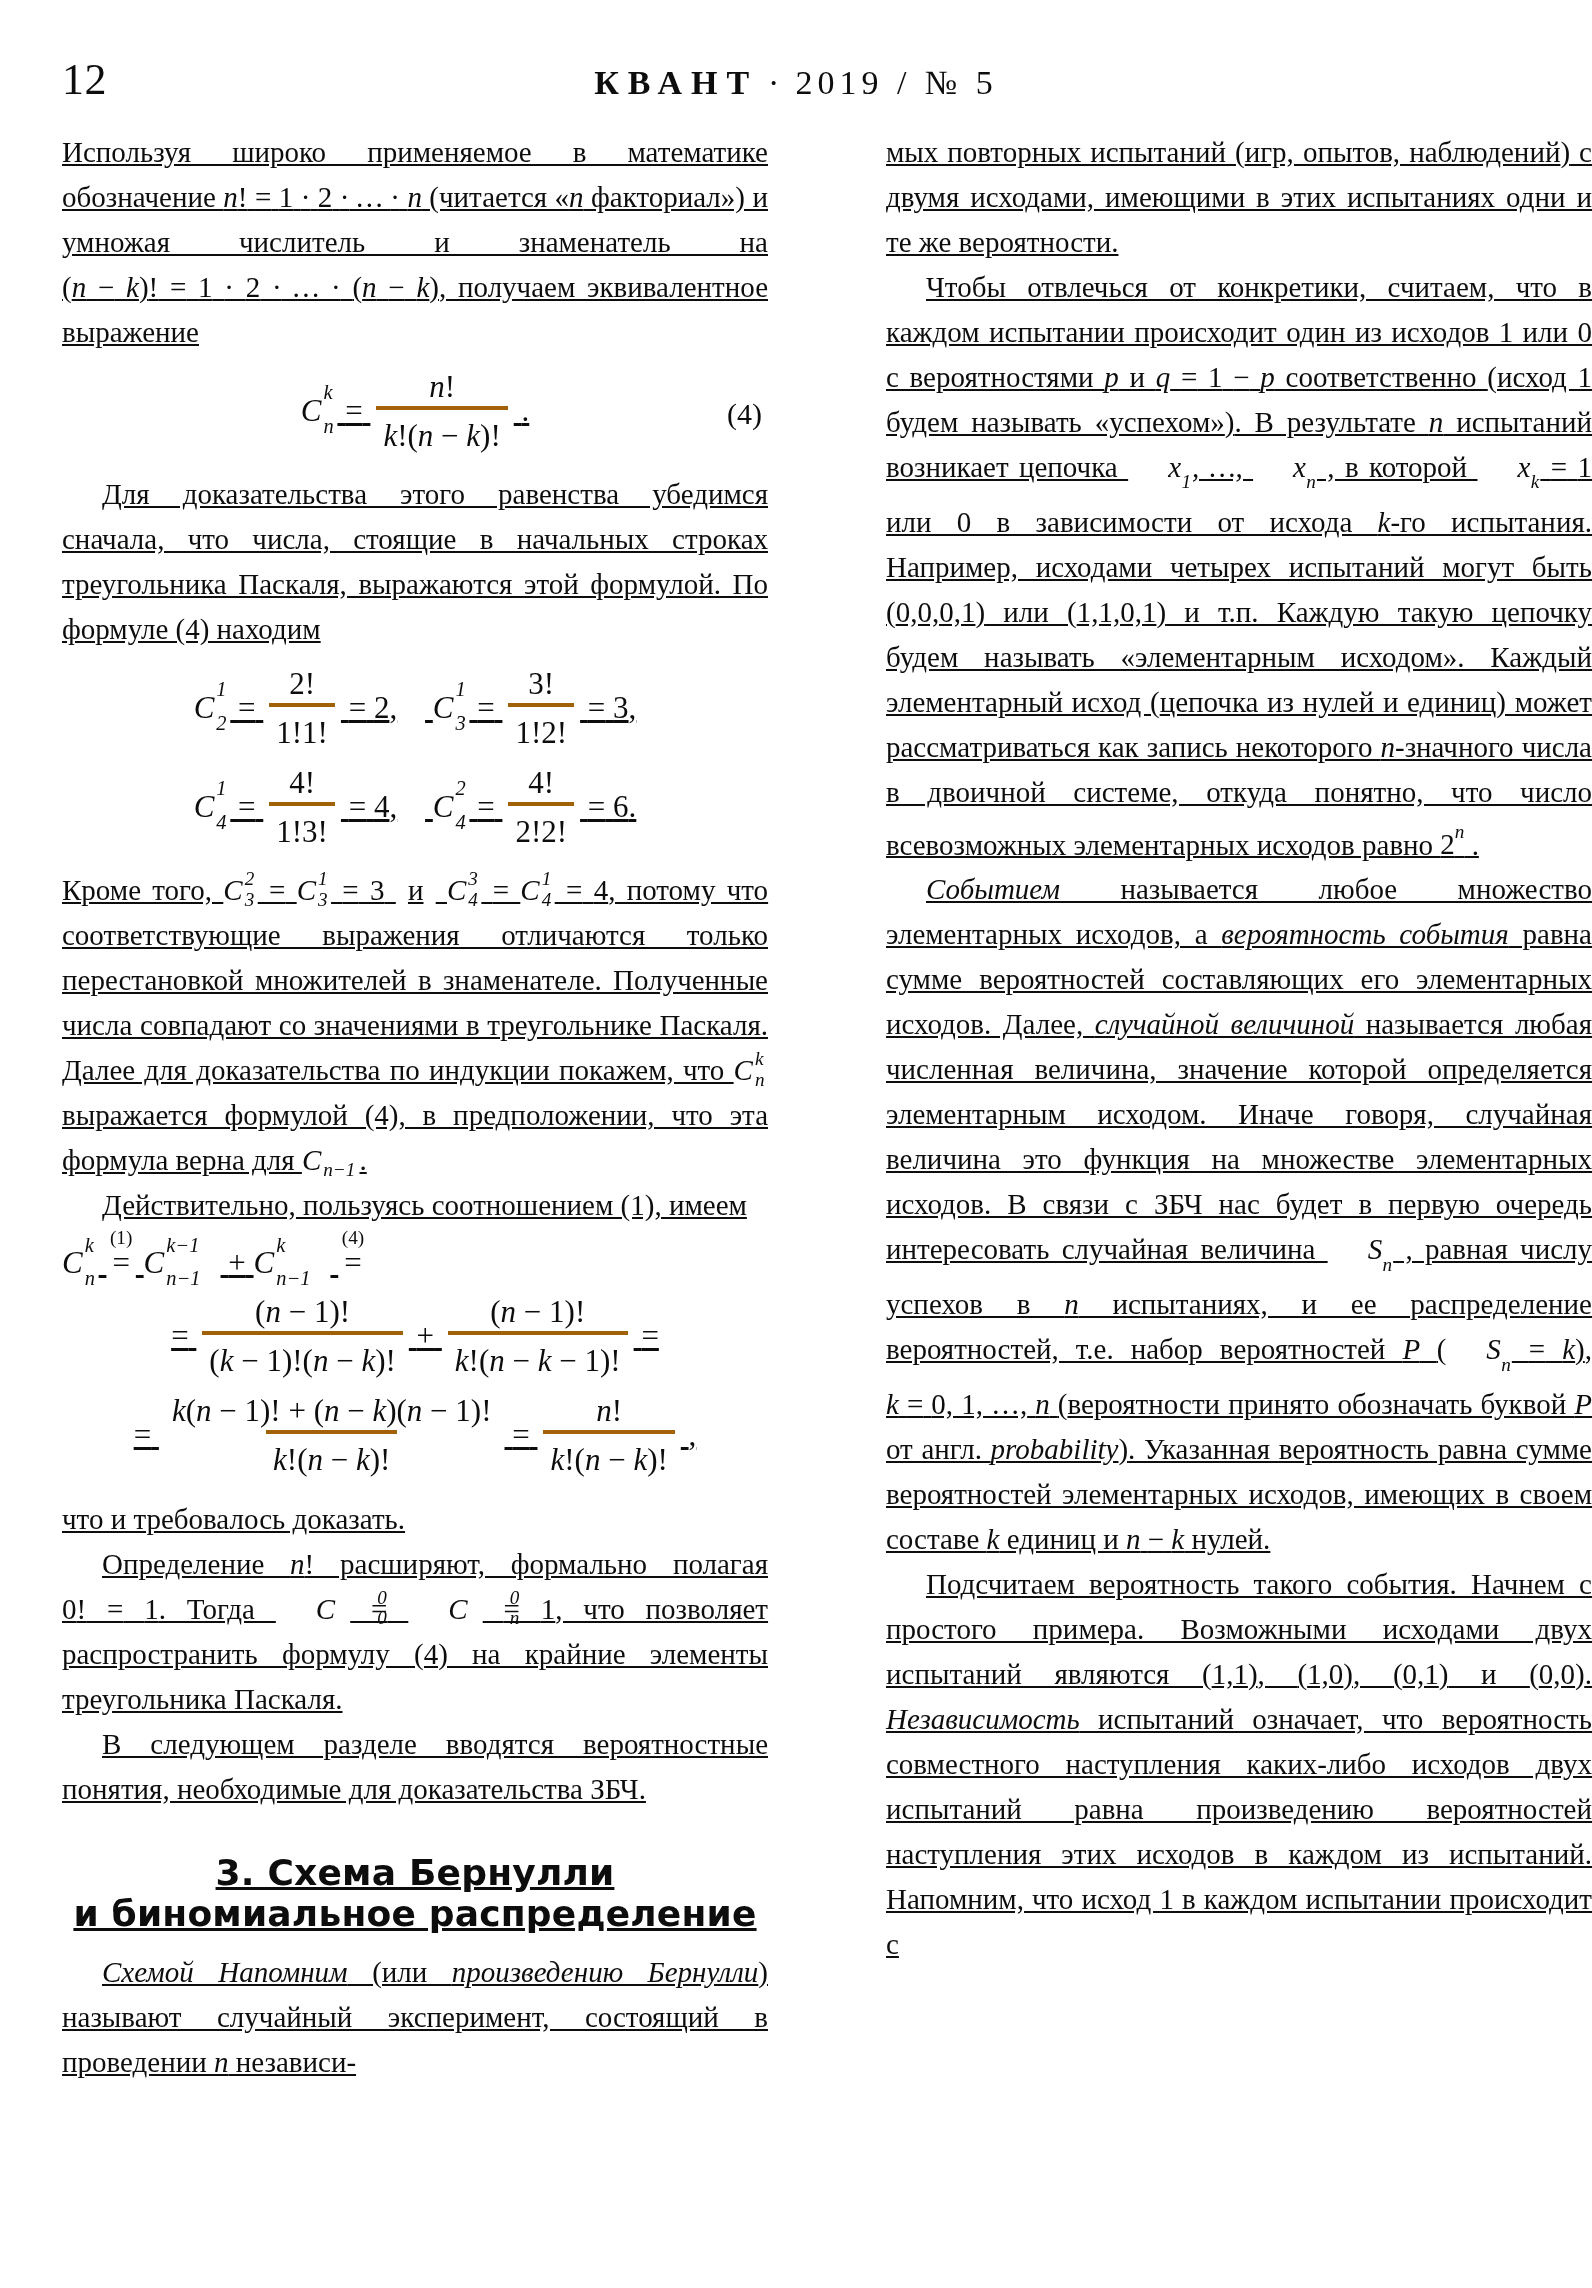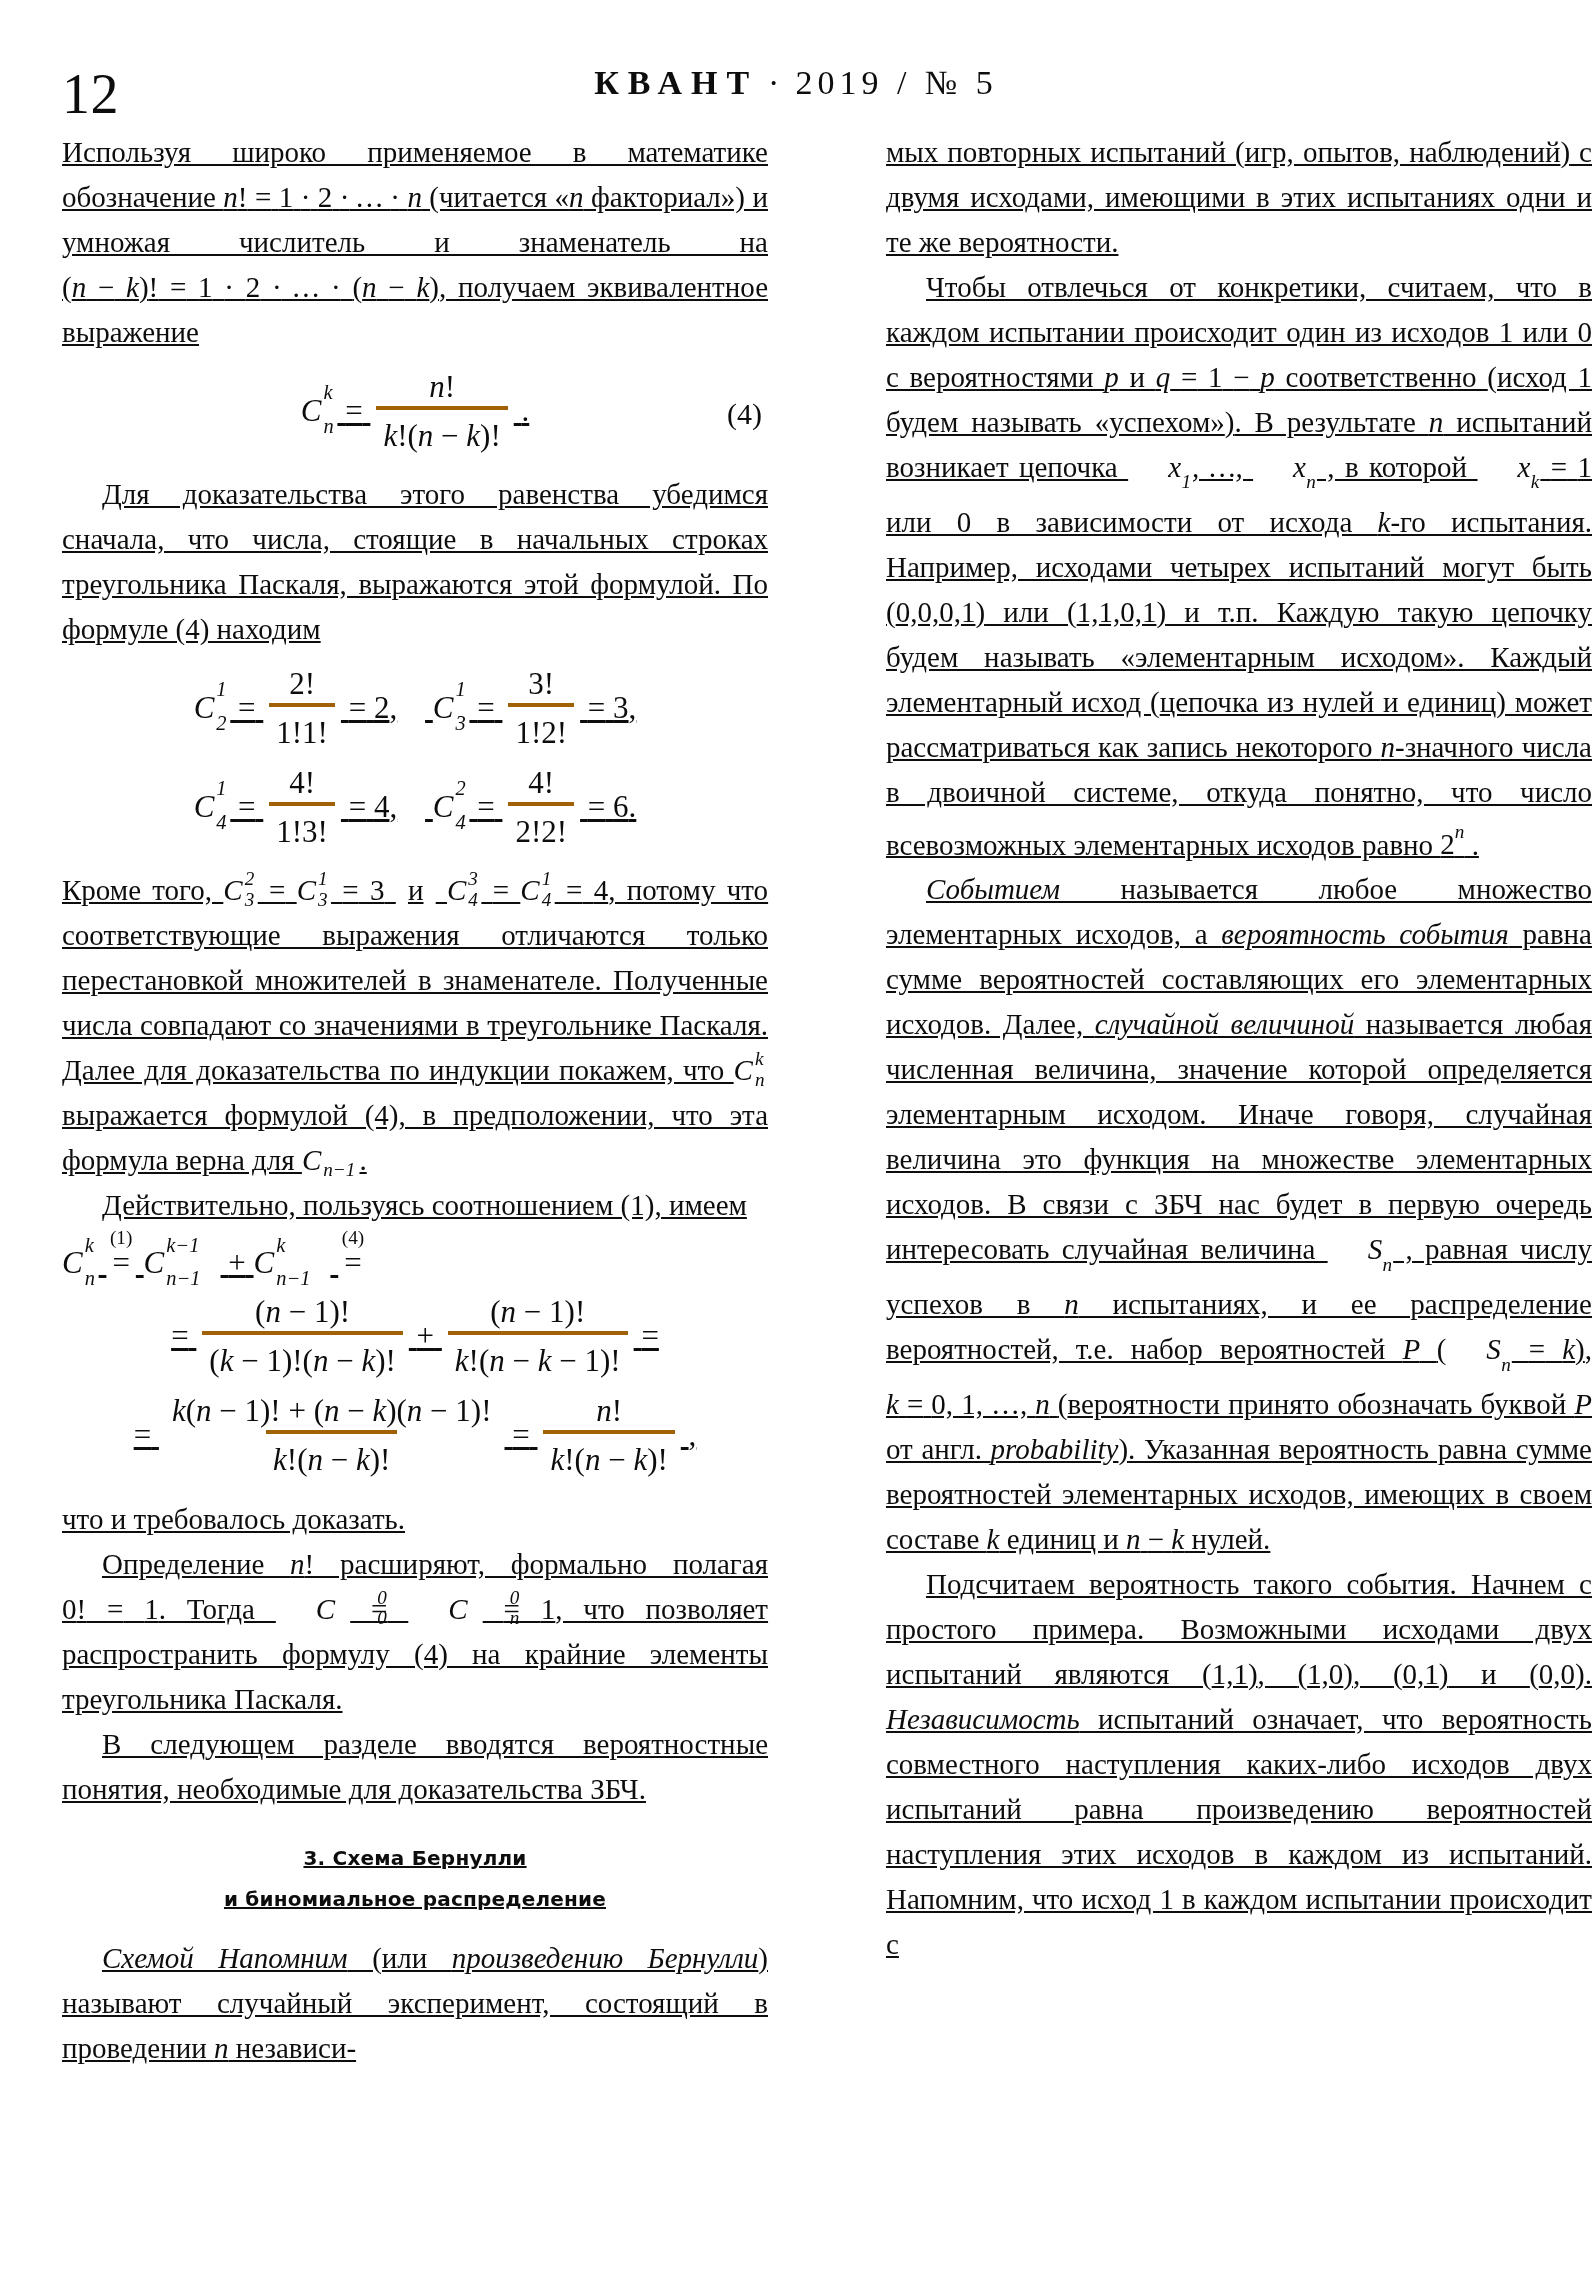--- a/index.html
+++ b/index.html
@@ -27,22 +27,22 @@
   }
 
   
   .runhead {
     position: relative;
     height: 70px;
   }
   .folio {
     position: absolute;
     left: 0;
-    top: 20px;
-    font-size: 56px;
+    top: 12px;
+    font-size: 44px;
     line-height: 1;
     letter-spacing: 0.5px;
   }
   .journal-line {
     position: absolute;
     left: 0;
     right: 0;
     top: 18px;
     text-align: center;
     font-size: 34px;
@@ -83,23 +83,23 @@
     text-indent: 40px;
     hyphens: manual;
   }
   p.tx.noind { text-indent: 0; }
 
   .it { font-style: italic; }
   .mi { font-style: italic; font-family: "Liberation Serif", "DejaVu Serif", serif; }
 
   
   h2.sec {
-    margin: 26px 0 16px 0;
+    margin: 40px 0 16px 0;
     font-family: "DejaVu Sans", "Liberation Sans", sans-serif;
-    font-size: 20px;
+    font-size: 36px;
     font-weight: bold;
     line-height: 41px;
     text-align: center;
     letter-spacing: 0.2px;
   }
   h2.sec .l2 { display: block; }
 
   
   .disp {
     display: flex;

